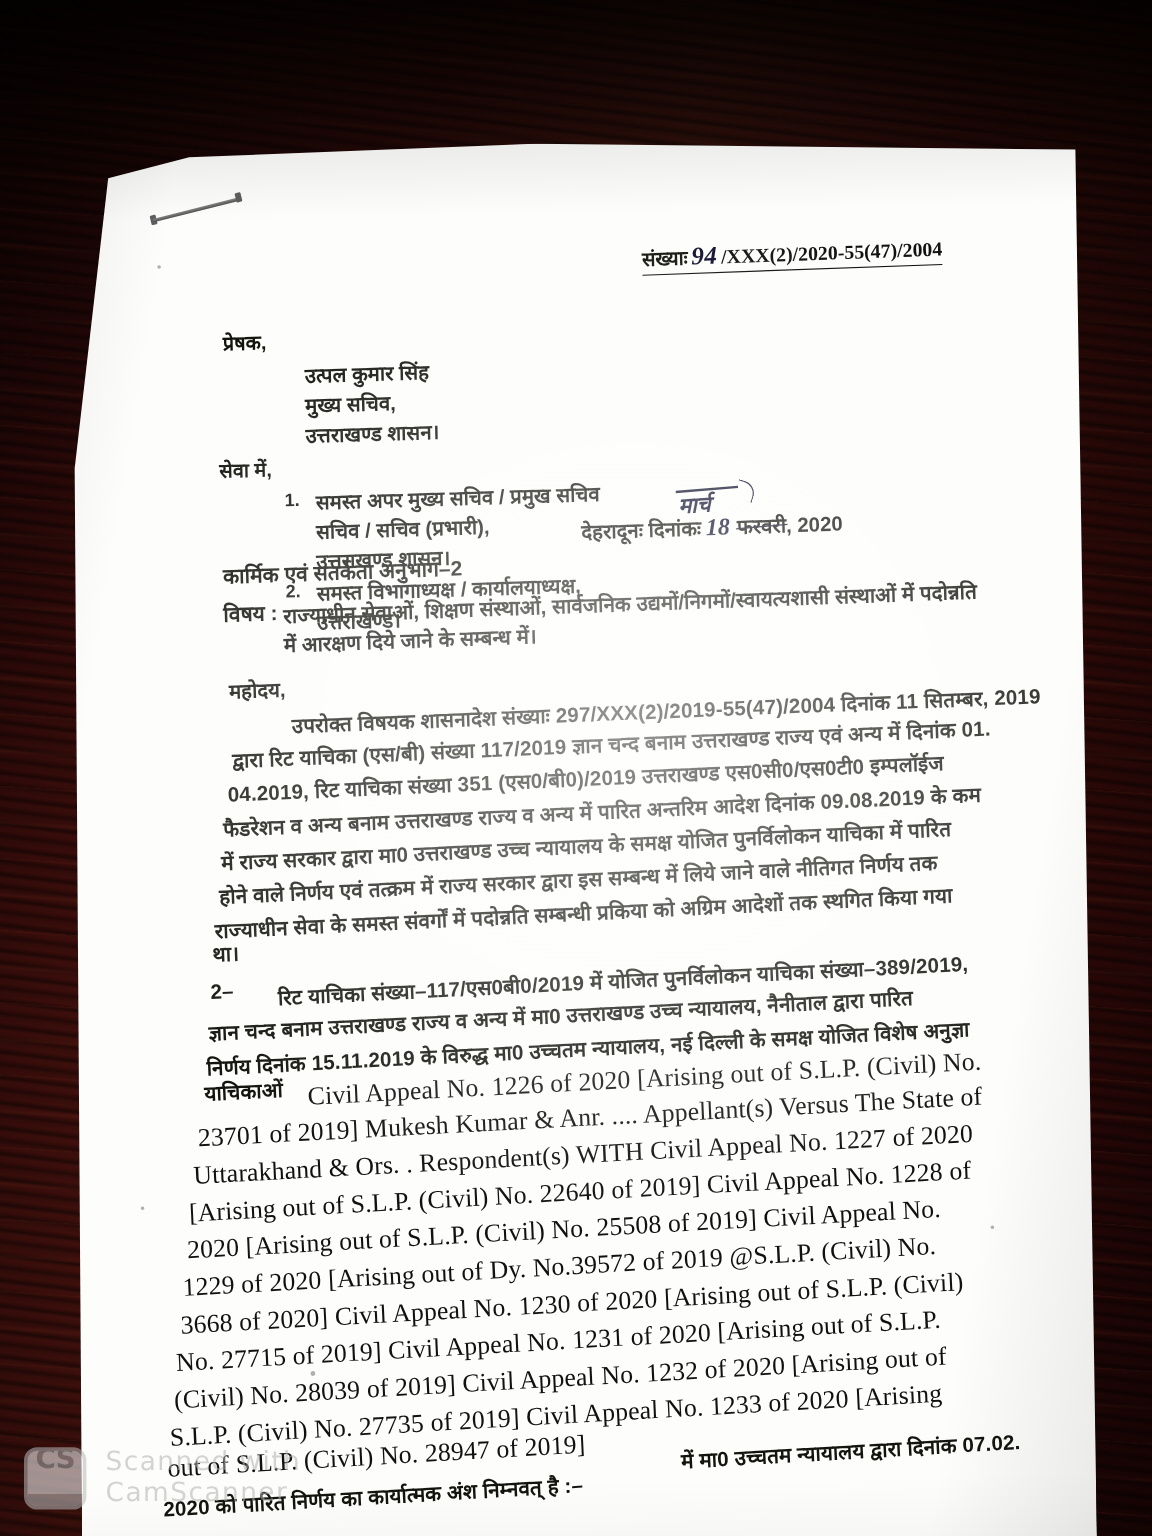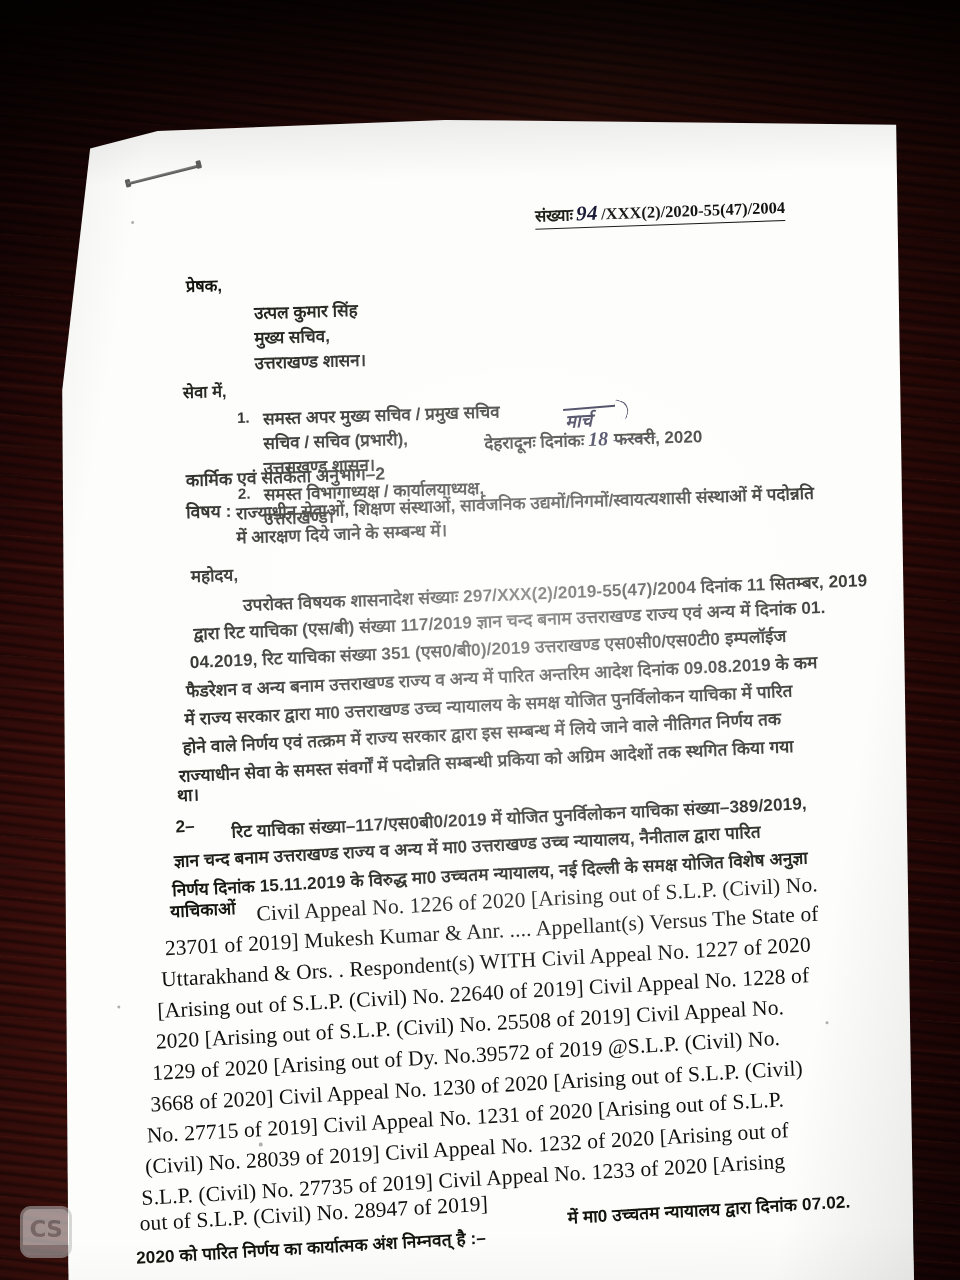--- a/index.html
+++ b/index.html
@@ -289,21 +289,21 @@
     align-items: center;
     gap: 16px;
     opacity: 0.55;
   }
   #cs-logo {
     width: 52px; height: 52px;
     border-radius: 11px;
     border: 3.5px solid #b9b9b9;
     position: relative;
     display: flex;
-    align-items: center;
+    align-items: flex-start;
     justify-content: center;
     overflow: hidden;
     background: #ffffff;
   }
   #cs-logo span {
     font-family: "DejaVu Sans", sans-serif;
     font-weight: 700;
     font-size: 23px;
     color: #b0b0b0;
     letter-spacing: -0.5px;
@@ -414,13 +414,17 @@
     <div class="body-line hindi" style="left:68px; top:1114px; transform:rotate(-2.2deg);">2020 को पारित निर्णय का कार्यात्मक अंश निम्नवत् है :–</div>
   </div>
 
   <div id="paper-shade"></div>
 </div>
 
 <div id="camscanner">
   <div id="cs-logo">
     <span>CS</span>
   </div>
+  <div id="cs-text">
+    <div>Scanned with</div>
+    <div>CamScanner</div>
+  </div>
 </div>
 
 </body></html>

